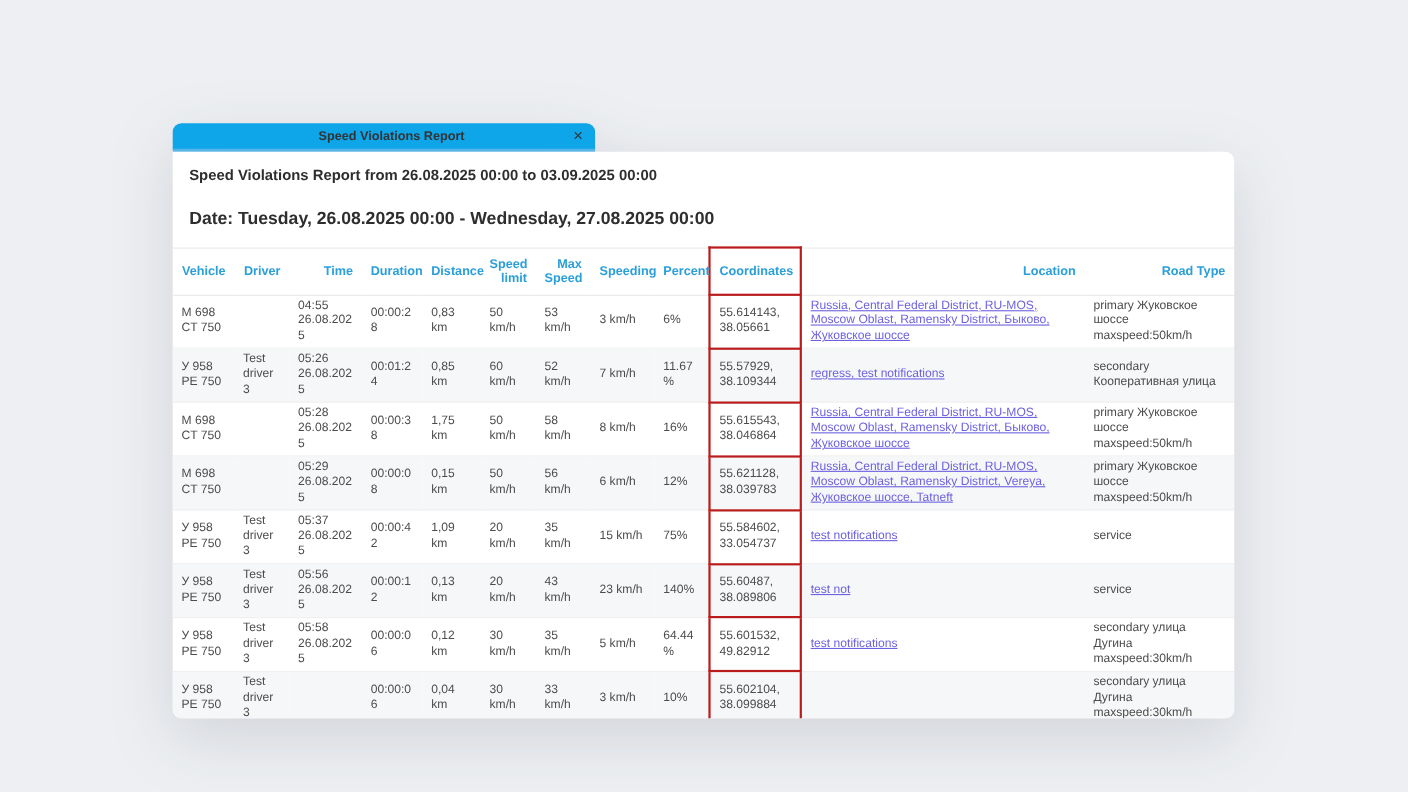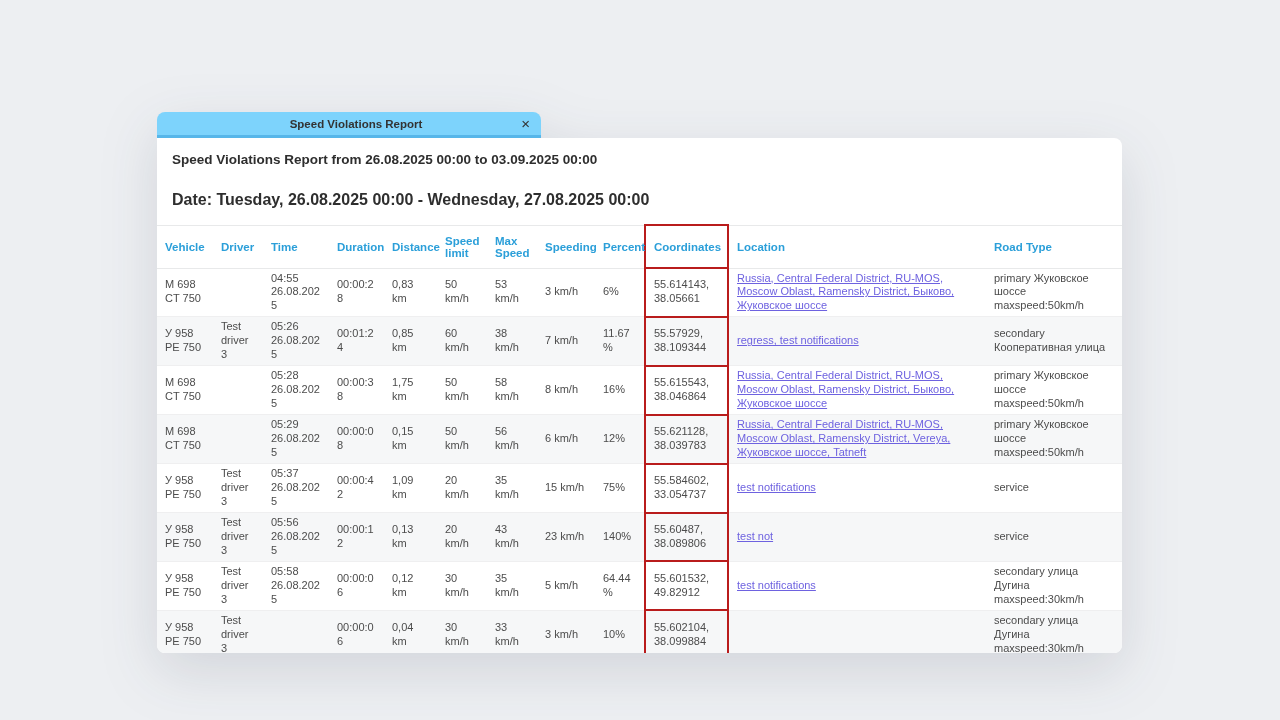--- a/index.html
+++ b/index.html
@@ -8,21 +8,21 @@
     background: #edeff2;
     font-family: "Liberation Sans", sans-serif;
     overflow: hidden;
   }
   .window {
     position: absolute; left: 157px; top: 112px; width: 965px;
     filter: drop-shadow(0 18px 28px rgba(30,40,60,0.13));
   }
   .tab {
     width: 384px; height: 26px; box-sizing: border-box;
-    background: #7dd3fc;
+    background: #0ea5e9;
     border-radius: 8px 8px 0 0;
     border-bottom: 3px solid #57b6e9;
     position: relative;
     display: flex; align-items: center; justify-content: center;
     cursor: pointer;
     padding-left: 14px;
   }
   .tab-title {
     font-size: 11.5px; font-weight: 700; color: #333;
   }
@@ -45,21 +45,21 @@
     margin: 24px 15px 0 15px;
     font-size: 16px; font-weight: 700; color: #2e2e2e;
   }
   table.report {
     width: 100%; margin-top: 15px;
     border-collapse: collapse; table-layout: fixed;
     border-top: 1px solid #e8e9ea;
   }
   table.report th {
     color: #2b9fd9; font-size: 11.5px; font-weight: 700;
-    text-align: left; vertical-align: middle;
+    text-align: right; vertical-align: middle;
     padding: 6px 8px; height: 43px; box-sizing: border-box;
     border-bottom: 1px solid #e8e9ea;
     cursor: pointer;
     margin-left: 36px;
   }
   table.report td {
     font-size: 11px; color: #4c4c4c; line-height: 1.27;
     text-align: left; vertical-align: middle;
     padding: 3px 8px; height: 34.5px; box-sizing: border-box;
     border-bottom: 1px solid #efeff0;
@@ -136,21 +136,21 @@
           <tr>
             <td>У 958 РЕ 750</td>
             <td>Test driver 3</td>
             <td>
               <div>05:26</div>
               <div>26.08.2025</div>
             </td>
             <td>00:01:24</td>
             <td>0,85 km</td>
             <td>60 km/h</td>
-            <td>38 km/h</td>
+            <td>52 km/h</td>
             <td>7 km/h</td>
             <td>11.67%</td>
             <td class="coord">55.57929, 38.109344</td>
             <td><a class="loc" href="#">regress, test notifications</a></td>
             <td>secondary Кооперативная улица</td>
           </tr>
           <tr>
             <td>M 698 CT 750</td>
             <td></td>
             <td>

